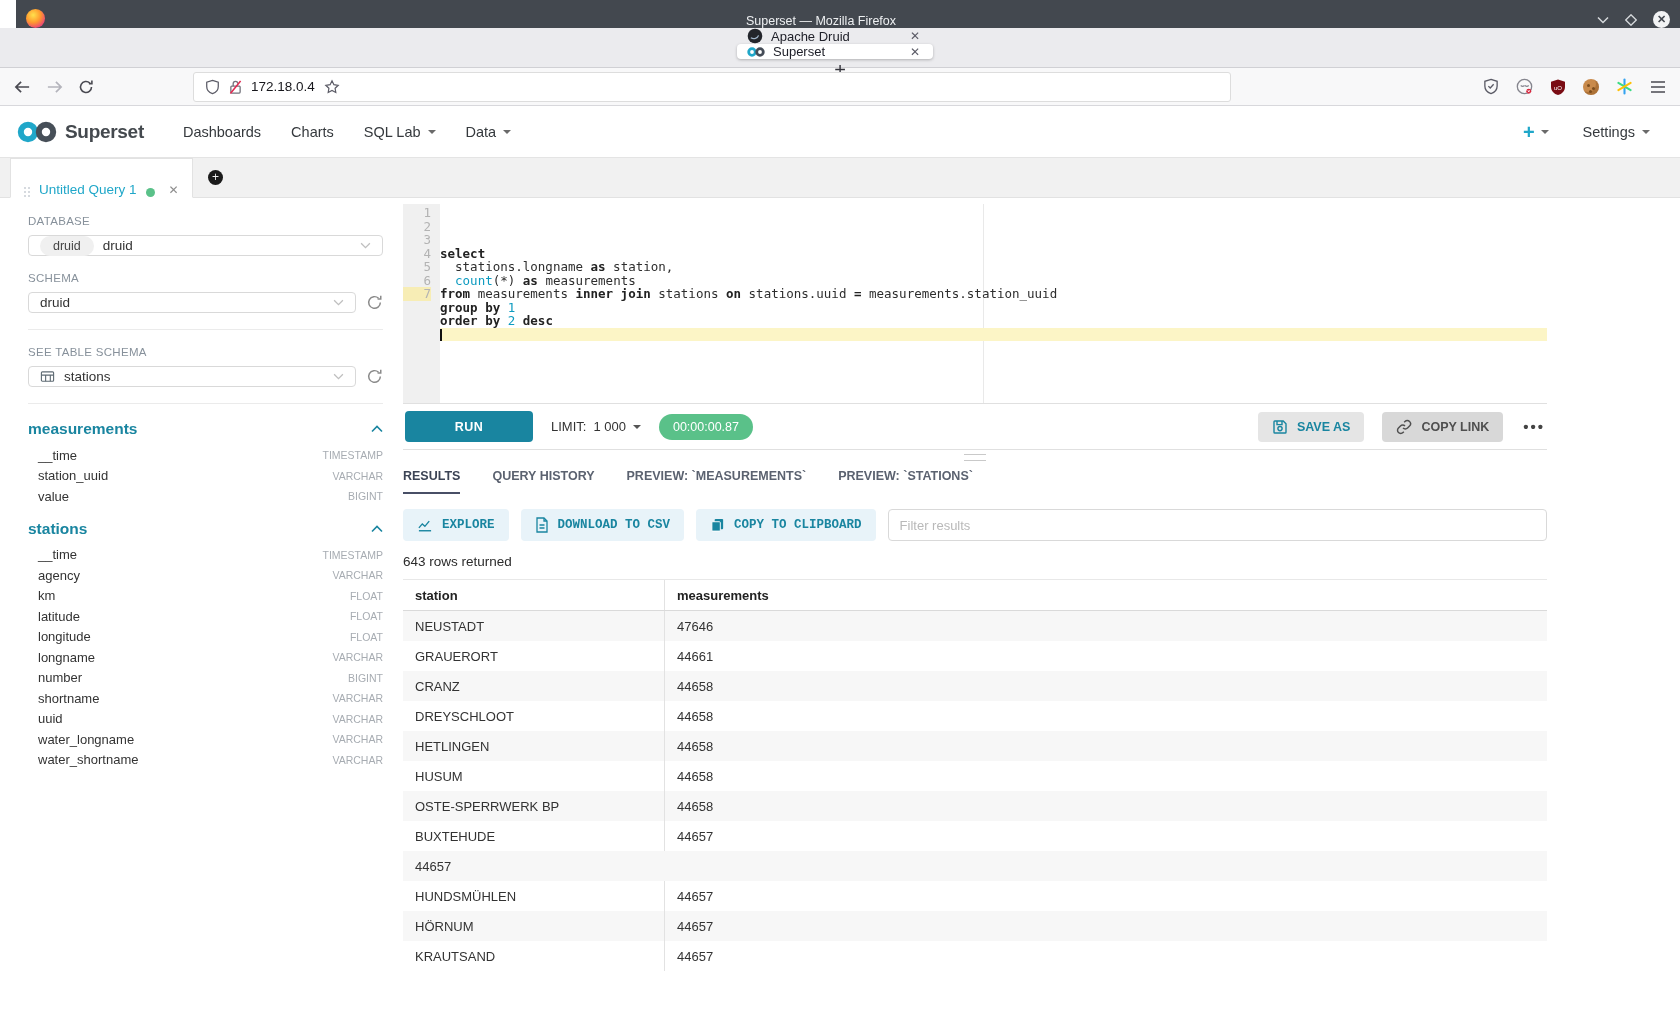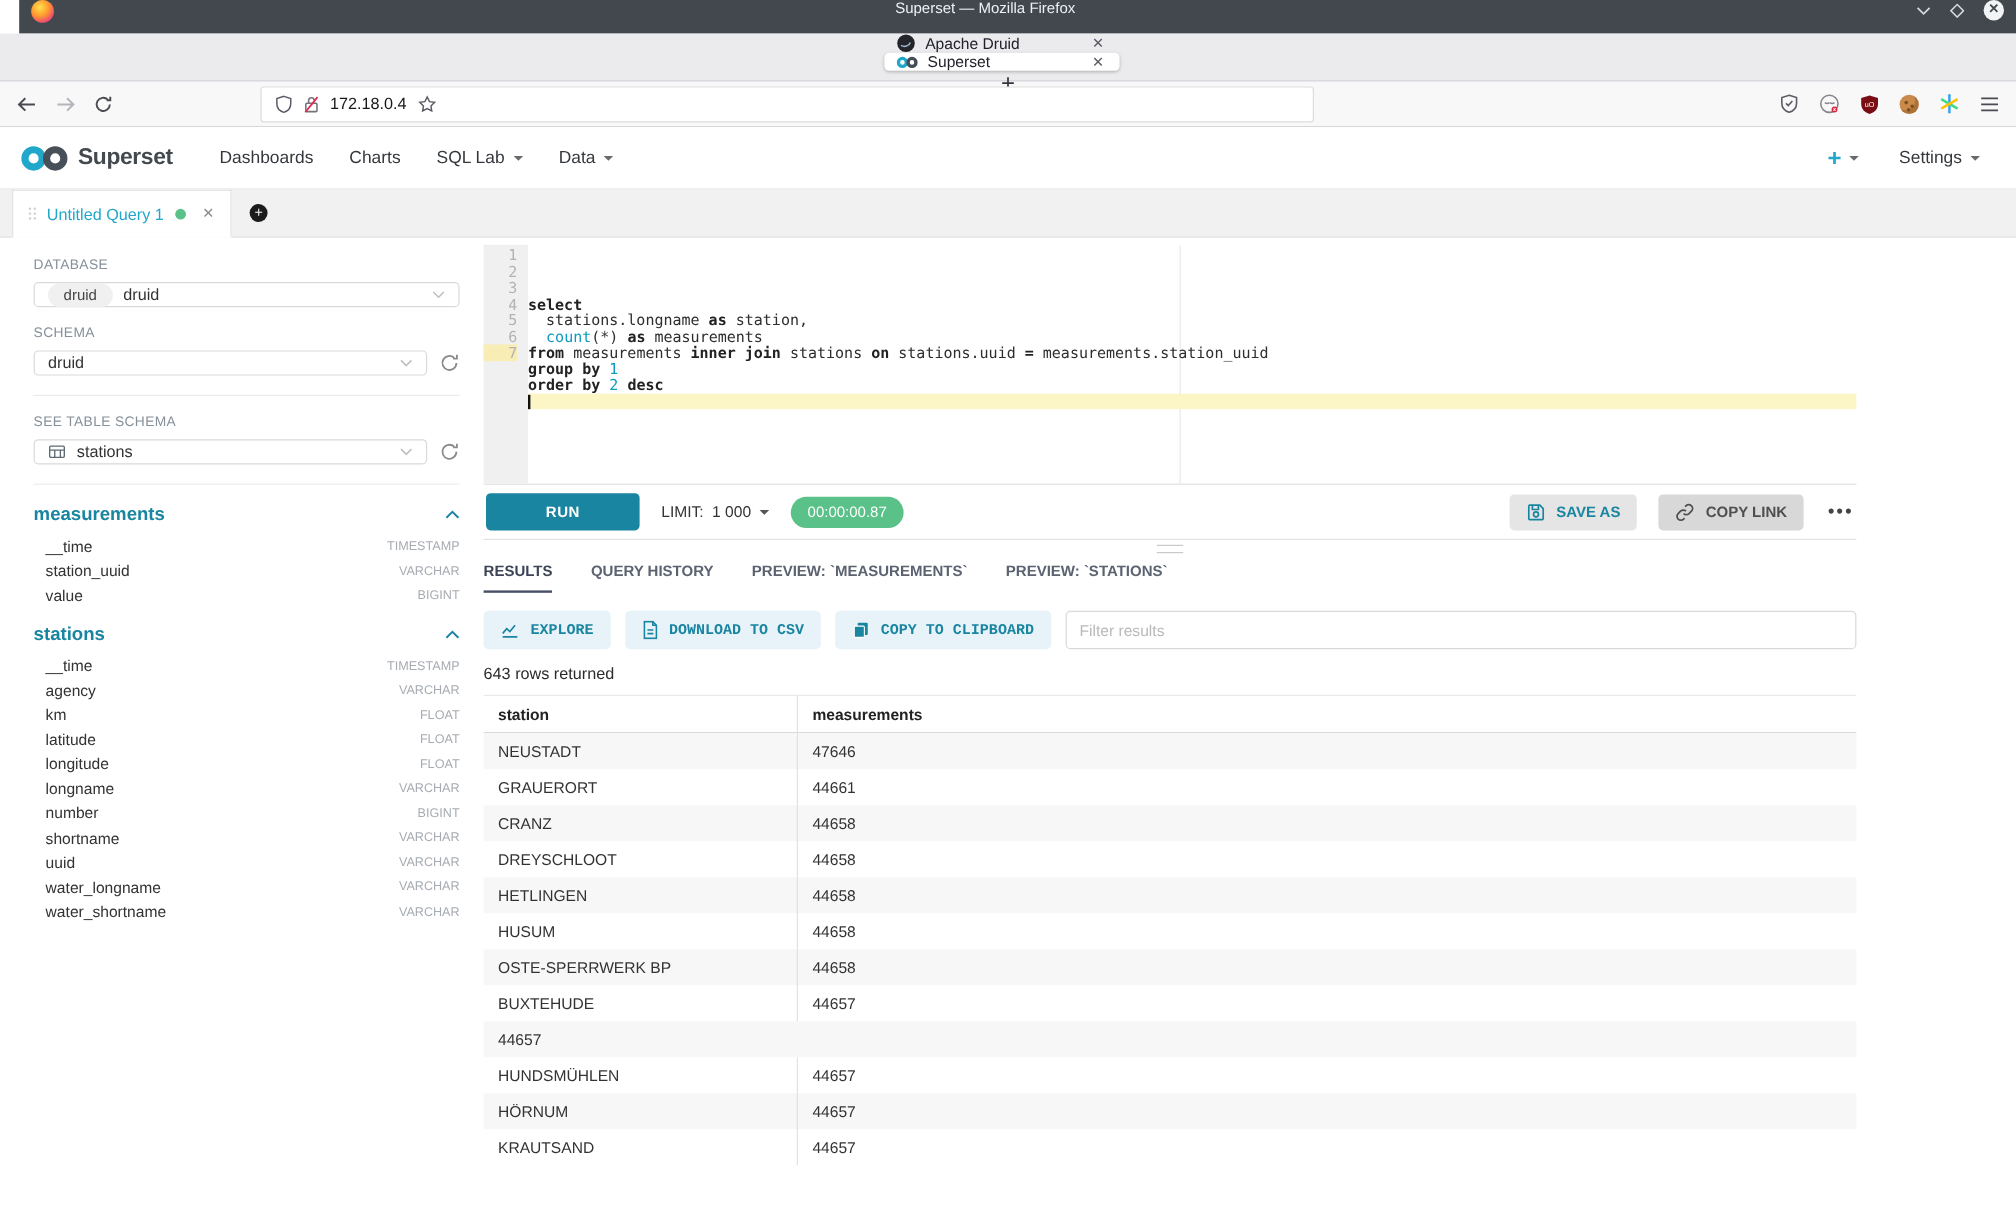--- a/index.html
+++ b/index.html
@@ -1,43 +1,43 @@
 <!DOCTYPE html>
 <html><head>
 <meta charset="utf-8">
 <style>
   * { margin:0; padding:0; box-sizing:border-box; }
   body { width:1680px; height:1012px; overflow:hidden; background:#fff;
          font-family:"Liberation Sans", sans-serif; color:#333; }
   svg { display:block; }
 
   
-  .titlebar { height:28px; background:#43484f; display:flex; align-items:flex-start; padding:0 10px;margin-left:16px; }
+  .titlebar { height:28px; background:#43484f; display:flex; align-items:flex-end; padding:0 10px;margin-left:16px; }
   .ff-logo { width:19px; height:19px; border-radius:50%;
     background:radial-gradient(circle at 38% 32%, #ffe14d, #ff9a2e 42%, #ee4f6e 72%, #a42ba8 100%); }
   .win-title { flex:1; text-align:center; font-size:12.5px; color:#eef0f2; }
   .win-controls { display:flex; align-items:center; gap:16px; }
   .wc-close { width:17px; height:17px; background:#f2f3f4; border-radius:50%; color:#43484f;
     font-size:11px; line-height:17px; text-align:center; font-weight:bold; }
 
   
   .tabstrip { height:40px; background:#ebebee; display:flex; align-items:center; padding:0 8px;
     border-bottom:1px solid #d0d0d4;flex-direction:column; }
   .btab { height:32px; border-radius:4px; display:flex; align-items:center; padding:0 10px;
     width:196px; margin-right:10px; }
   .btab.active { background:#fff; box-shadow:0 1px 3px rgba(0,0,0,.25); }
   .btab-label { font-size:13px; color:#20212a; margin-left:8px; flex:1; white-space:nowrap; overflow:hidden; }
   .btab-close { color:#5b5b66; font-size:12px; padding:0 3px; }
   .newtab-btn { font-size:20px; color:#34343c; padding:0 10px; font-weight:300; }
 
   
   .urlrow { height:38px; background:#f8f8f9; border-bottom:1px solid #d8d8dc; display:flex;
     align-items:center; padding:0 14px; gap:15px; }
-  .urlbar { width:878px; height:30px; background:#fff; border:1px solid #ddd; border-radius:3px;
-    display:flex; align-items:center; padding:0 11px; gap:9px; margin-left:108px; }
+  .urlbar { width:1038px; height:30px; background:#fff; border:1px solid #ddd; border-radius:3px;
+    display:flex; align-items:center; padding:0 11px; gap:9px; margin-left:84px; }
   .url-host { font-size:13.5px; color:#17171c; }
   .url-rest { font-size:13.5px; color:#7c7c85; flex:1; margin-left:-7px; }
   .ext-icons { display:flex; align-items:center; gap:17px; margin-left:auto; }
   .cookie { width:16px; height:16px; border-radius:50%; background:#c98a4b;
     box-shadow:inset -3px -3px 0 rgba(120,70,20,.35); position:relative; }
   .cookie:after { content:""; position:absolute; left:4px; top:5px; width:3px; height:3px;
     border-radius:50%; background:#7d4e1e; box-shadow:5px 3px 0 #7d4e1e, 2px 6px 0 #7d4e1e; }
 
   
   .navbar { height:52px; background:#fff; border-bottom:1px solid #e4e4e4; display:flex;
@@ -48,21 +48,21 @@
   .caret { width:0; height:0; border-left:4px solid transparent; border-right:4px solid transparent;
     border-top:4px solid #6a6a6a; }
   .nav-right { margin-left:auto; display:flex; align-items:center; gap:34px; padding-right:14px; }
   .plus-group { display:flex; align-items:center; gap:6px; }
   .plus-glyph { color:#20a7c9; font-size:20px; font-weight:bold; line-height:1; }
 
   
   .qtabstrip { height:40px; background:#f1f1f1; border-bottom:1px solid #e2e2e2; display:flex;
     align-items:stretch; padding-left:10px; }
   .qtab { background:#fff; border:1px solid #e2e2e2; border-bottom:1px solid #fff; margin-bottom:-1px;
-    display:flex; align-items:center; padding:0 13px; gap:9px; }
+    display:flex; align-items:flex-end; padding:0 13px; gap:9px; }
   .drag-dots { width:2px; height:2px; border-radius:50%; background:#c9ced4; margin:0 4px 8px 0;
     box-shadow:0 4px 0 #c9ced4, 0 8px 0 #c9ced4, 4px 0 0 #c9ced4, 4px 4px 0 #c9ced4, 4px 8px 0 #c9ced4; }
   .qtab-label { color:#20a7c9; font-size:13.5px; }
   .green-dot { width:9px; height:9px; border-radius:50%; background:#5ac189; }
   .qtab-close { color:#8c8c8c; font-size:12px; margin-left:5px; }
   .qtab-add { width:46px; display:flex; align-items:center; justify-content:center; }
   .add-circle { width:15px; height:15px; border-radius:50%; background:#1b1b1b; color:#f1f1f1;
     font-size:12px; line-height:14px; text-align:center; }
 
   

